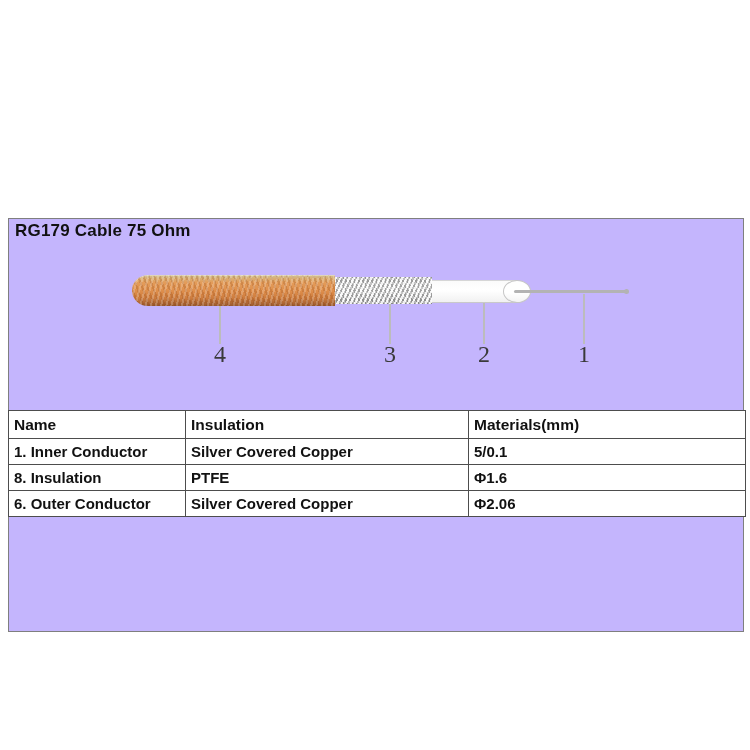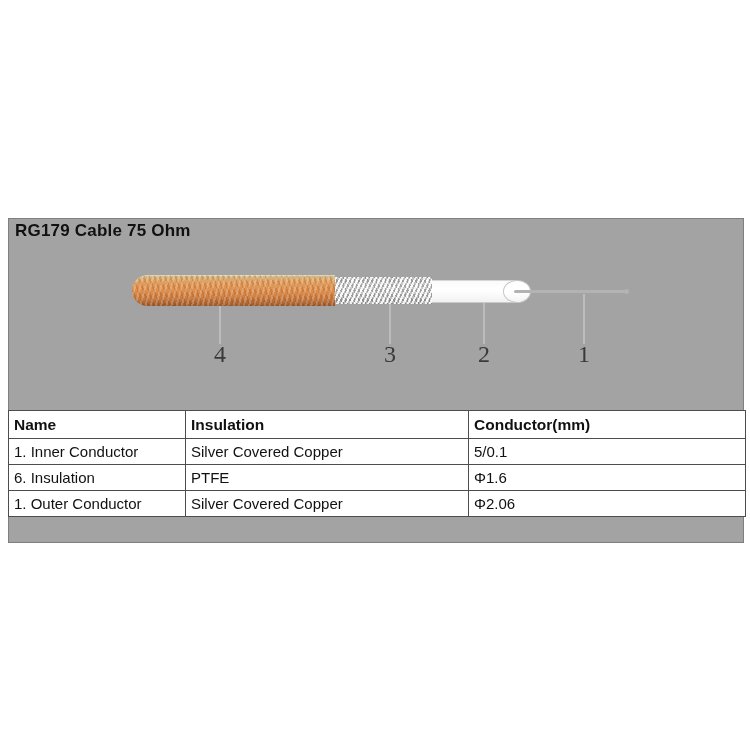--- a/index.html
+++ b/index.html
@@ -1,22 +1,22 @@
 <!DOCTYPE html>
 <html><head>
 <meta charset="utf-8">
 <style>
   html,body{margin:0;padding:0;}
   body{
     width:750px;height:750px;position:relative;background:#ffffff;
     font-family:"Liberation Sans",sans-serif;color:#1a1a1a;overflow:hidden;
   }
   .frame{
-    position:absolute;left:8px;top:218px;width:736px;height:325px;
-    border:1px solid #7f7f7f;box-sizing:border-box;background:#a3a3a3;
+    position:absolute;left:8px;top:218px;width:736px;height:414px;
+    border:1px solid #7f7f7f;box-sizing:border-box;background:#c4b5fd;
   }
   .title{
     position:absolute;left:6px;top:2px;
     font-size:17px;font-weight:bold;letter-spacing:0.2px;color:#111;
     white-space:nowrap;
   }
   
   .diagram{position:absolute;left:0;top:0;width:100%;height:192px;}
   .jacket{
     position:absolute;left:123px;top:56px;width:203px;height:31px;z-index:4;
@@ -73,21 +73,21 @@
     border-collapse:collapse;table-layout:fixed;background:#fff;
     font-size:15px;color:#111;
   }
   table.spec col.c0{width:177px;}
   table.spec col.c1{width:283px;}
   table.spec th,table.spec td{
     border:1px solid #4d4d4d;padding:0 0 0 5px;text-align:left;
     white-space:nowrap;overflow:hidden;box-sizing:border-box;
   }
   table.spec th{height:28px;font-weight:bold;font-size:15.5px;margin-top:48px;}
-  table.spec td{height:26px;font-weight:normal;margin-left:20px;}
+  table.spec td{height:26px;font-weight:bold;margin-left:20px;}
 </style>
 </head>
 <body>
 
 <div class="frame">
 
   <div class="title">RG179 Cable 75 Ohm</div>
 
   <div class="diagram">
     <div class="jacket"></div>
@@ -111,35 +111,35 @@
   <table class="spec">
     <colgroup>
         <col class="c0">
         <col class="c1">
         <col class="c2">
       </colgroup>
     <thead>
       <tr>
         <th>Name</th>
         <th>Insulation</th>
-        <th>Conductor(mm)</th>
+        <th>Materials(mm)</th>
       </tr>
     </thead>
     <tbody>
       <tr>
         <td>1. Inner Conductor</td>
         <td>Silver Covered Copper</td>
         <td>5/0.1</td>
       </tr>
       <tr>
-        <td>6. Insulation</td>
+        <td>8. Insulation</td>
         <td>PTFE</td>
         <td>Φ1.6</td>
       </tr>
       <tr>
-        <td>1. Outer Conductor</td>
+        <td>6. Outer Conductor</td>
         <td>Silver Covered Copper</td>
         <td>Φ2.06</td>
       </tr>
     </tbody>
   </table>
 
 </div>
 
 </body></html>

